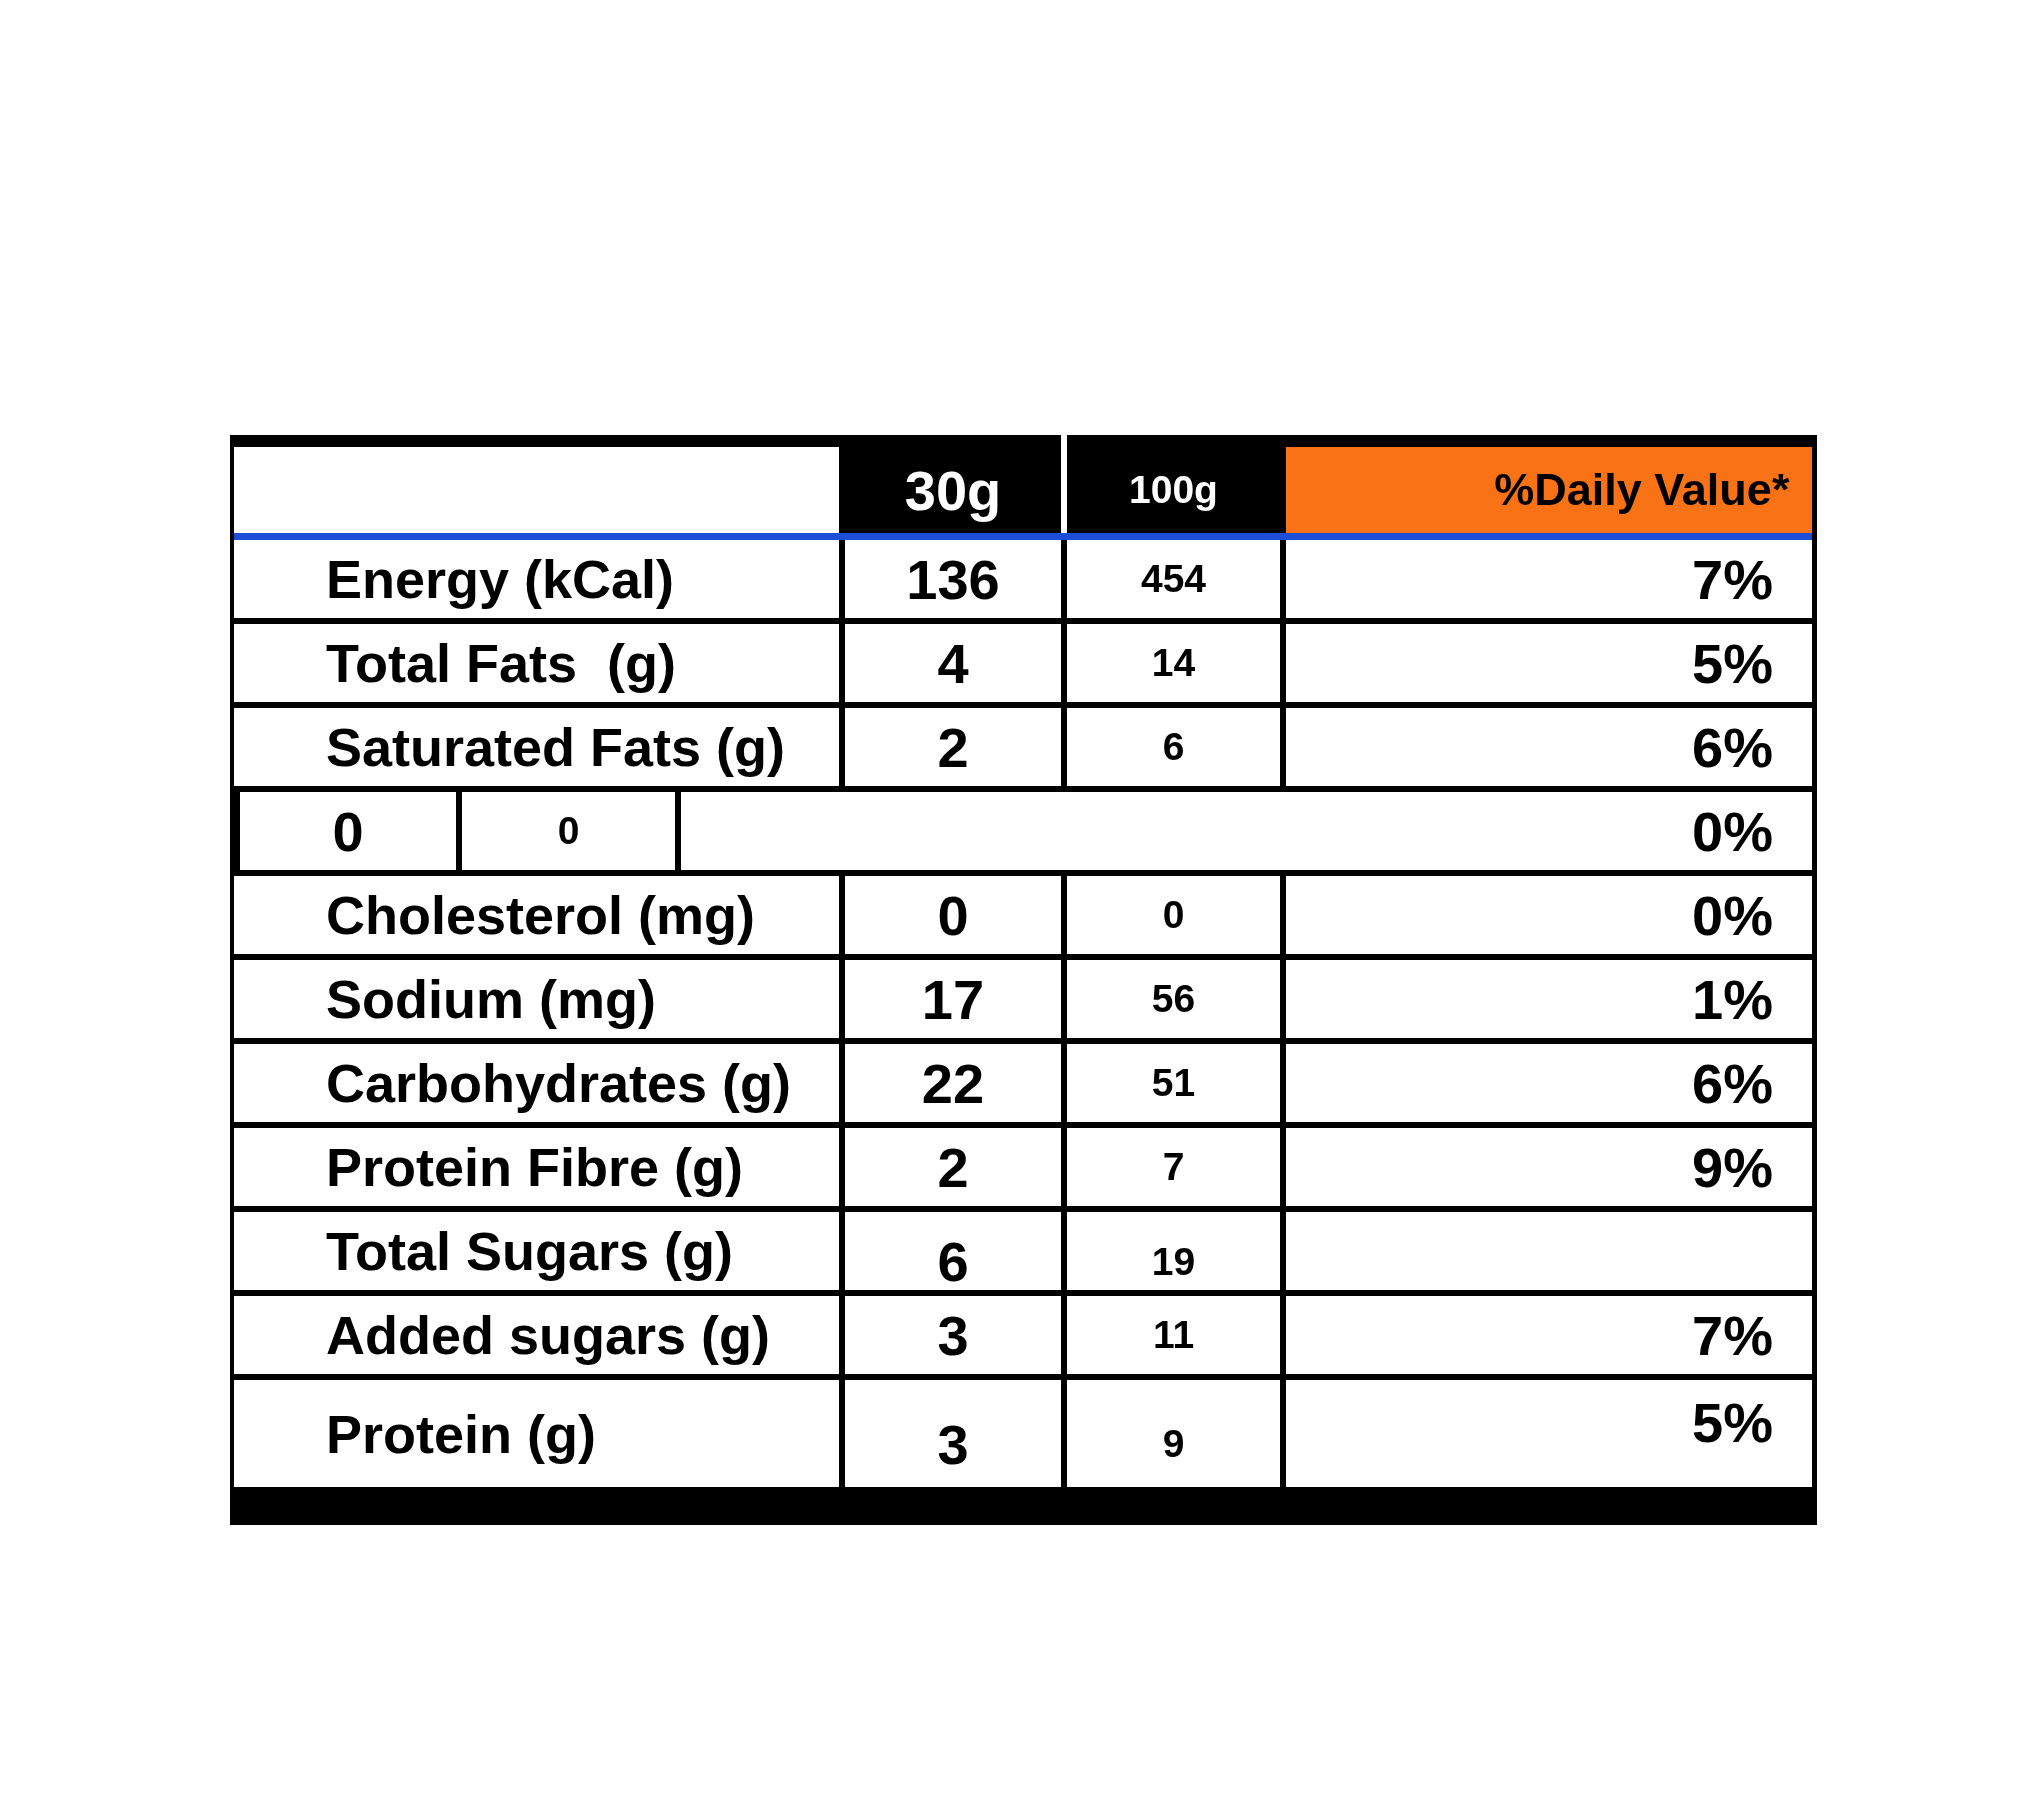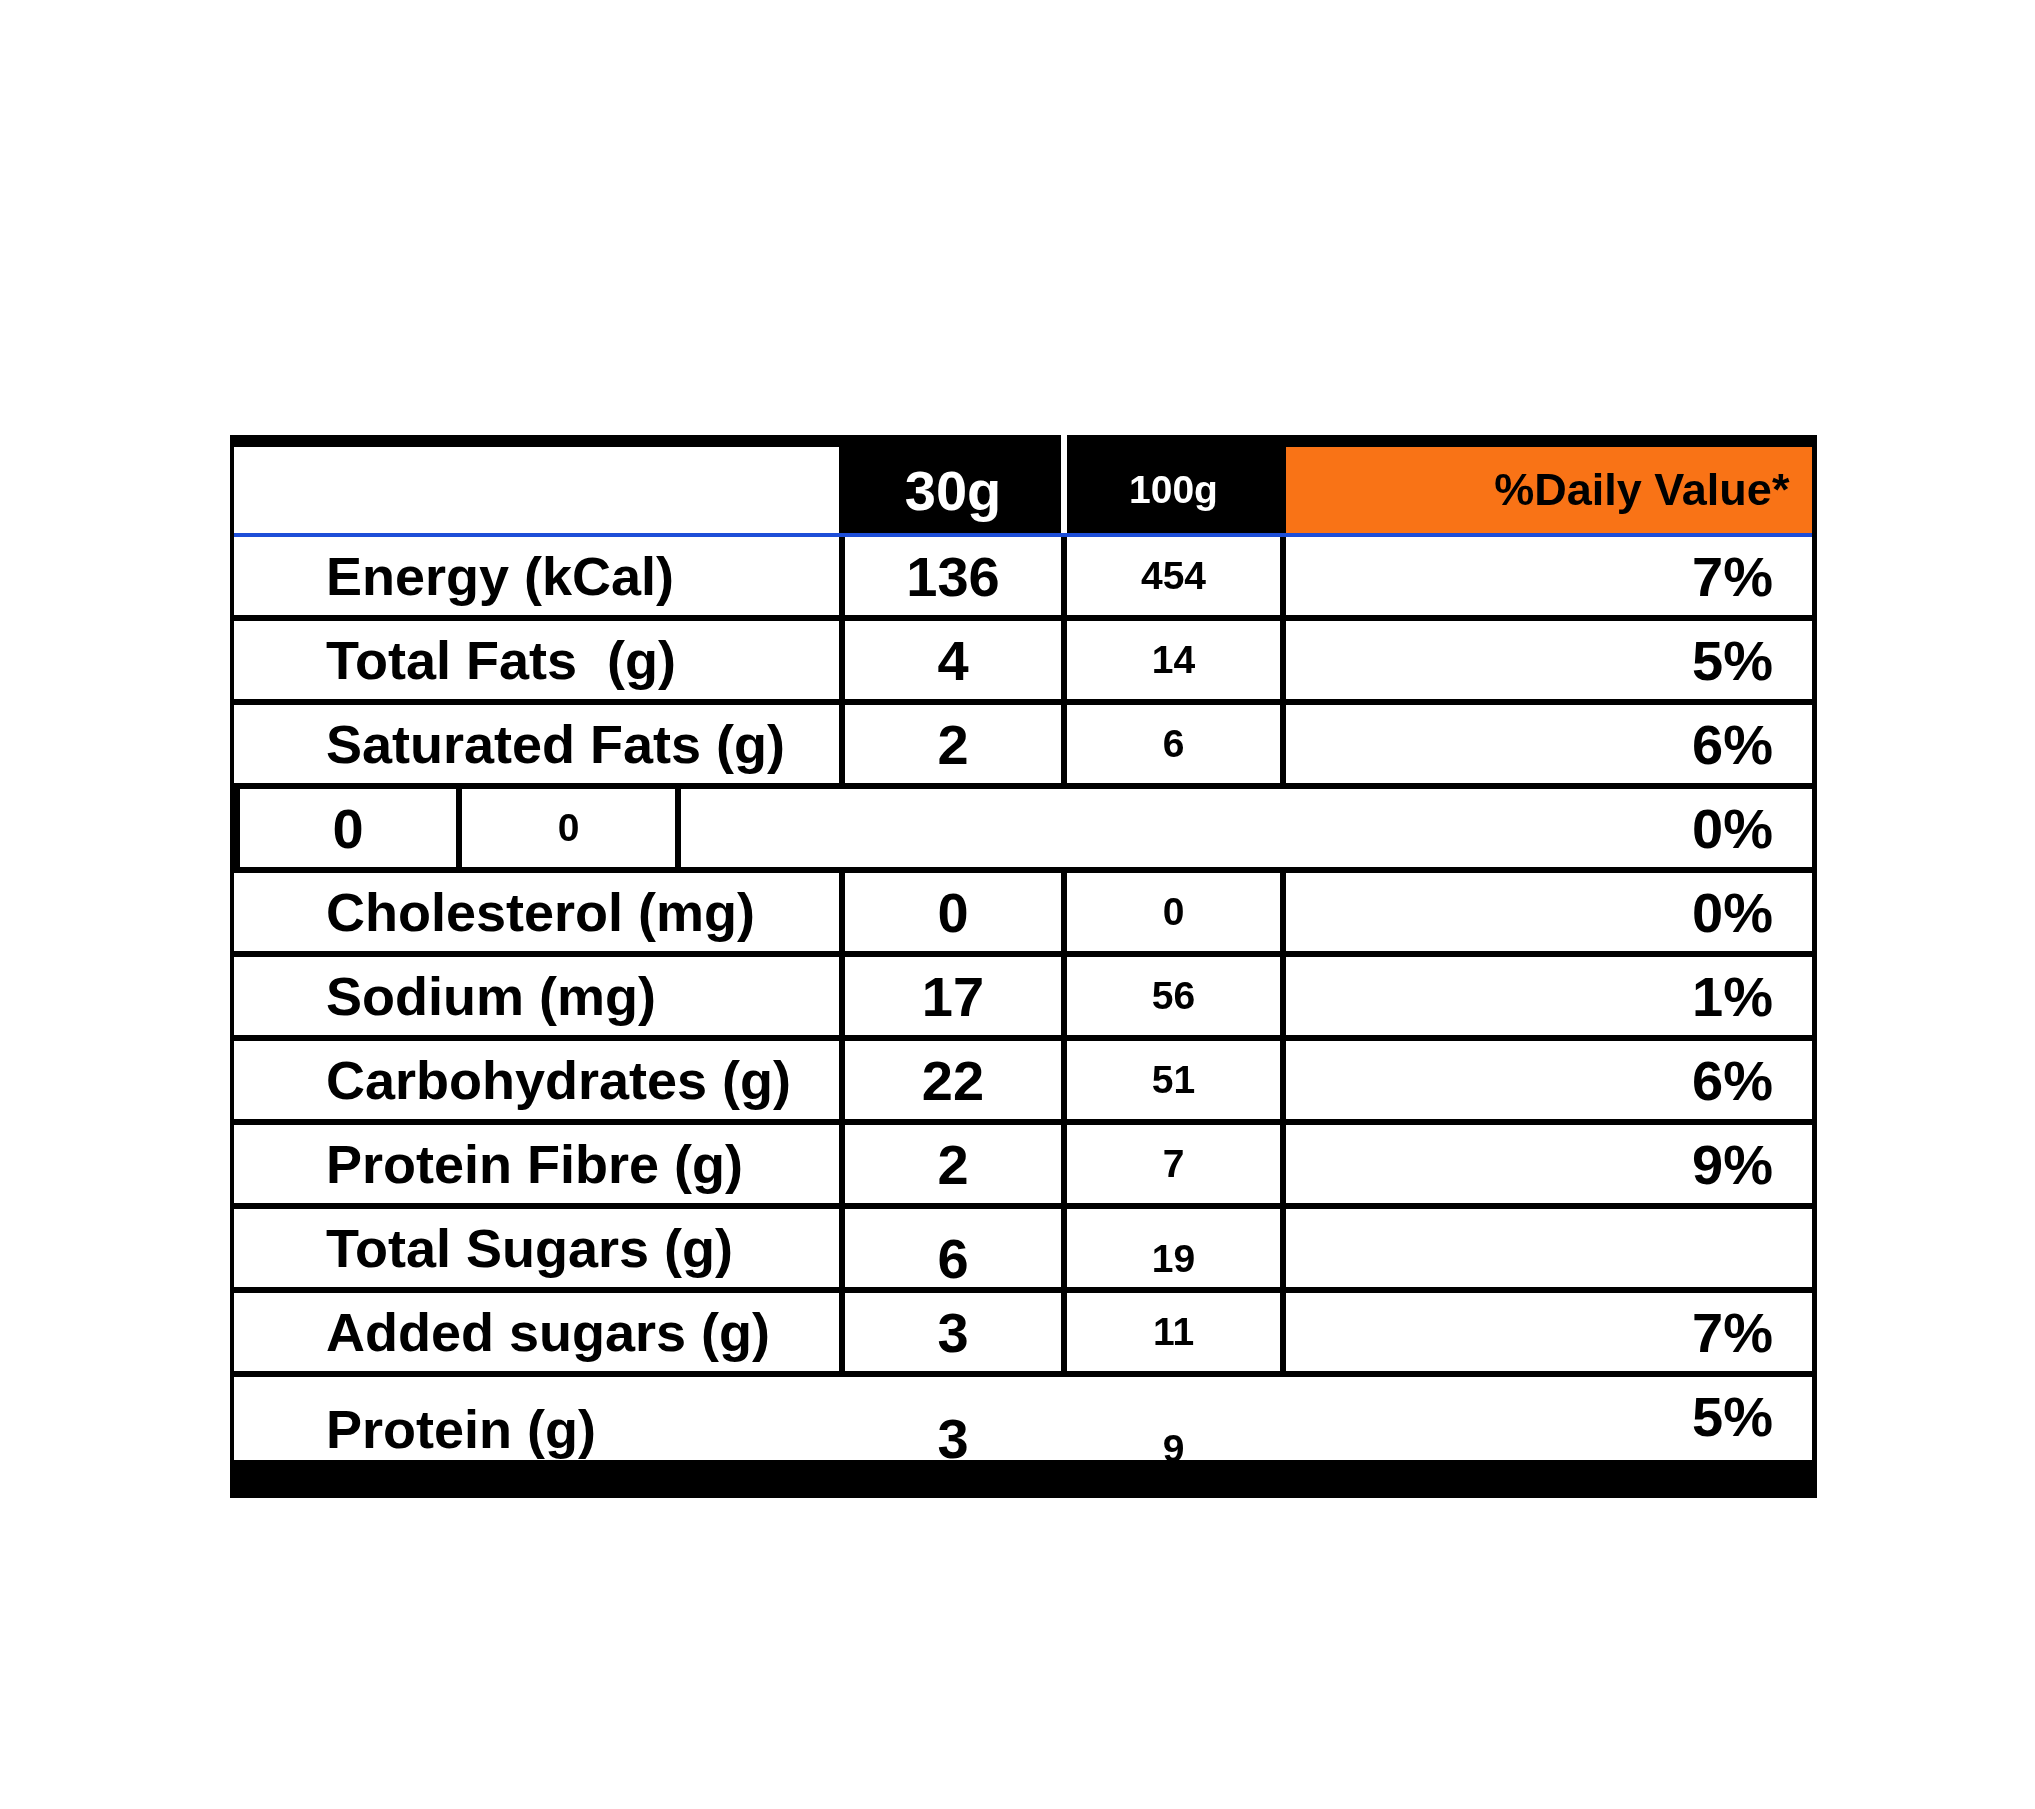--- a/index.html
+++ b/index.html
@@ -19,29 +19,29 @@
            padding-left:92px;box-sizing:border-box;font-size:54px;white-space:pre;}
   .c-30 {width:216px;flex:0 0 auto;display:flex;align-items:center;justify-content:center;font-size:56px;}
   .c-100{width:213px;flex:0 0 auto;display:flex;align-items:center;justify-content:center;font-size:39px;}
   .c-dv {flex:1 1 auto;display:flex;align-items:center;justify-content:flex-end;
          padding-right:39px;box-sizing:border-box;font-size:56px;}
   
   .topbar{height:12px;}
   .topbar > div{background:#000;}
   .topbar > .gap{background:#fff;}
   
-  .header{height:86px;border-bottom:4px solid #1d4ed8;}
+  .header{height:86px;border-bottom:7px solid #1d4ed8;}
   .header .c-label{background:#fff;}
   .header .c-30,.header .c-100{background:#000;color:#fff;}
   .header .sep{background:#000;}
   .header .gap{background:#fff;}
   .header .c-dv{background:#f97316;color:#000;font-size:45px;padding-right:22.6px;}
   
   .data{height:78px;border-bottom:6px solid #000;}
-  .data.last{height:83px;border-bottom:none;align-items:flex-end;}
+  .data.last{height:107px;border-bottom:none;}
   .shift-down{position:relative;top:10.6px;}
   .shift-up{position:relative;top:-10.6px;}
   
   .bottombar{height:38px;background:#000;}
 </style>
 </head>
 <body>
 
 <div class="nt">
 

